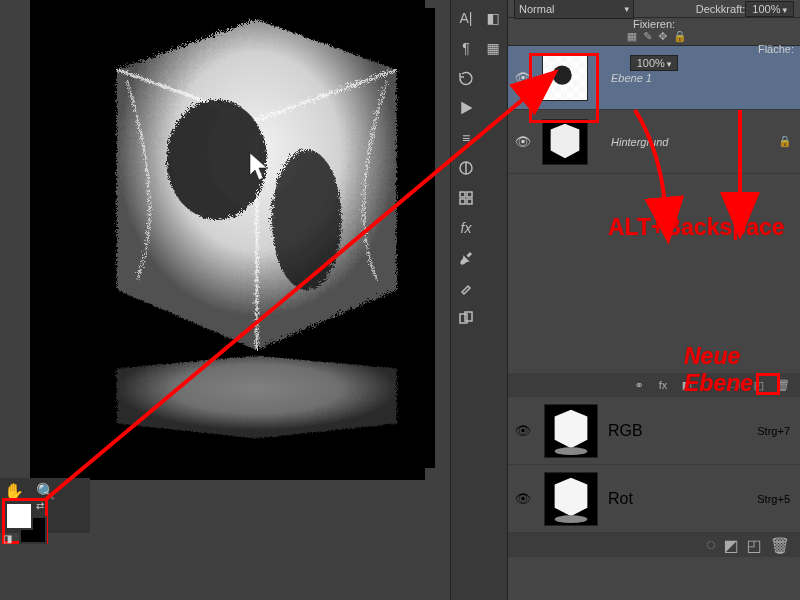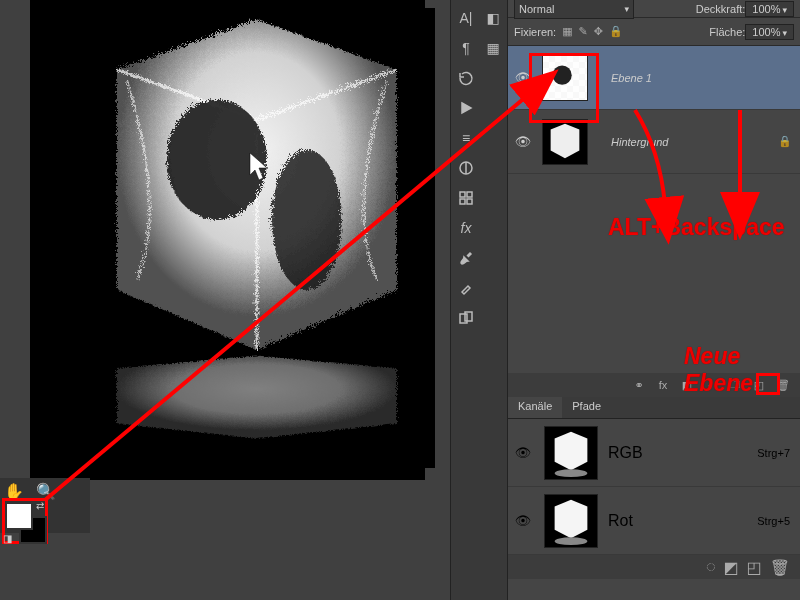--- a/index.html
+++ b/index.html
@@ -26,21 +26,21 @@
 
   .right-panel { position: absolute; left: 508px; top: 0; width: 292px; height: 600px; background: #454545; color: #ccc; font-size: 11px; }
 
   .layer-opts { height: 18px; display:flex; align-items:center; padding: 0 6px; border-bottom:1px solid #2a2a2a; }
   .select { background:#3a3a3a; border:1px solid #222; color:#ccc; height:20px; width:120px; font-size:11px; padding:0 4px; display:flex; align-items:center; justify-content:space-between;}
   .select .arr { font-size:9px; }
   .lbl { margin-left:auto; margin-right:0; }
   .val { background:#3a3a3a; border:1px solid #222; padding:1px 6px; min-width:42px; display:inline-block; text-align:right;}
   .val .arr{font-size:9px; margin-left:2px}
 
-  .layer-opts2 { height: 28px; display:flex; align-items:center; padding: 0 6px; border-bottom:1px solid #2a2a2a; }
+  .layer-opts2 { height: 28px; display:flex; align-items:center; padding: 0 6px; border-bottom:1px solid #2a2a2a;flex-direction:column; }
   .lock-icons { display:flex; gap:6px; margin-left:6px; }
   .lock-icons span{ opacity:.7 }
 
   .layers-list { background:#454545; }
   .layer-row { height: 64px; display:flex; align-items:center; padding:0 8px 0 4px; border-bottom:1px solid #393939;}
   .layer-row.sel { background:#5b6f8c; }
   .eye { width:22px; text-align:center; font-size:13px; }
   .thumb { width:46px; height:46px; border:1px solid #222; background:#000; margin:0 8px; position:relative; overflow:hidden; }
   .thumb.checker { background: repeating-conic-gradient(#bbb 0 25%, #eee 0 50%) 0 0/12px 12px; }
   .thumb svg { width:100%; height:100%; }
@@ -217,24 +217,20 @@
   <span class="ico">⚭</span>
   <span class="ico">fx</span>
   <span class="ico">◩</span>
   <span class="ico">◐</span>
   <span class="ico">🗀</span>
   <span class="ico">◰</span>
   <span class="ico">🗑</span>
 </div>
 
 <div class="channels-panel">
-  <div class="ch-tabs">
-    <div class="ch-tab active">Kanäle</div>
-    <div class="ch-tab">Pfade</div>
-  </div>
   <div class="ch-row">
     <div class="eye">👁</div>
     <div class="ch-thumb">
       <svg viewBox="0 0 54 54">
           <rect width="54" height="54" fill="#000"></rect>
           <path d="M10 12 L27 5 L44 12 L44 36 L27 45 L10 36 Z" fill="#f5f5f5"></path>
           <ellipse cx="27" cy="48" rx="17" ry="4" fill="#888"></ellipse>
         </svg>
     </div>
     <span>RGB</span>

